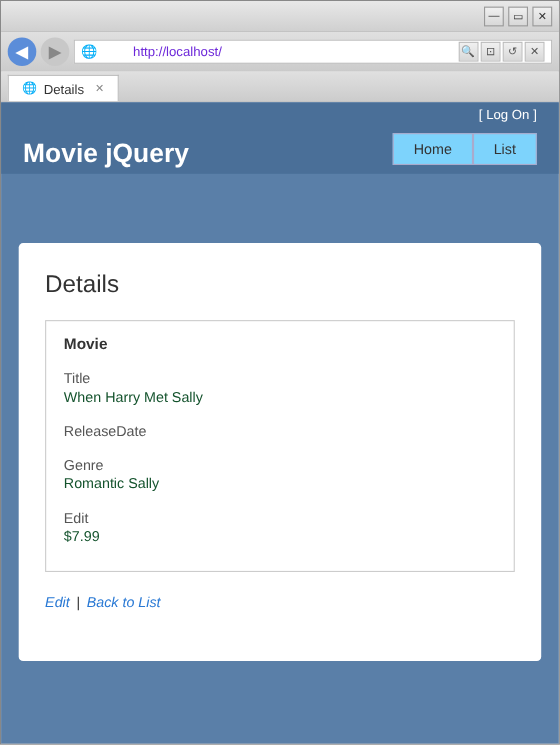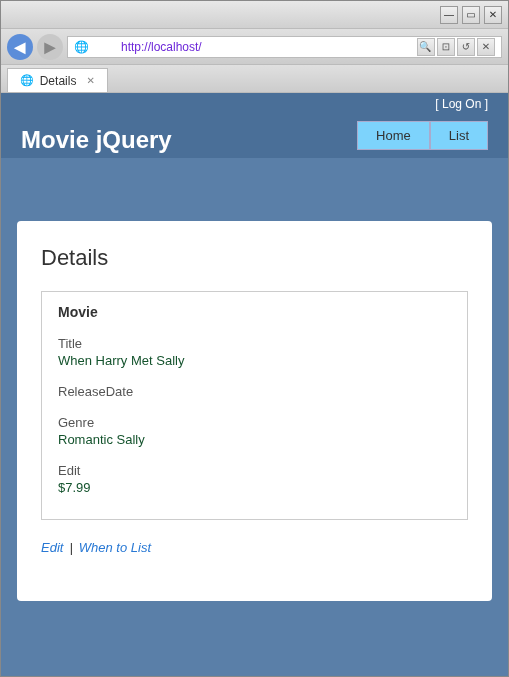--- a/index.html
+++ b/index.html
@@ -369,20 +369,20 @@
 
           <div class="field-group">
             <div class="field-label">Edit</div>
             <div class="field-value">$7.99</div>
           </div>
         </div>
 
         <div class="action-links">
           <a class="action-link" href="#">Edit</a>
           <span class="separator">|</span>
-          <a class="action-link" href="#">When to List</a>
+          <a class="action-link" href="#">Back to List</a>
         </div>
 
       </div>
     </div>
 
   </div>
 </div>
 
 </body></html>

